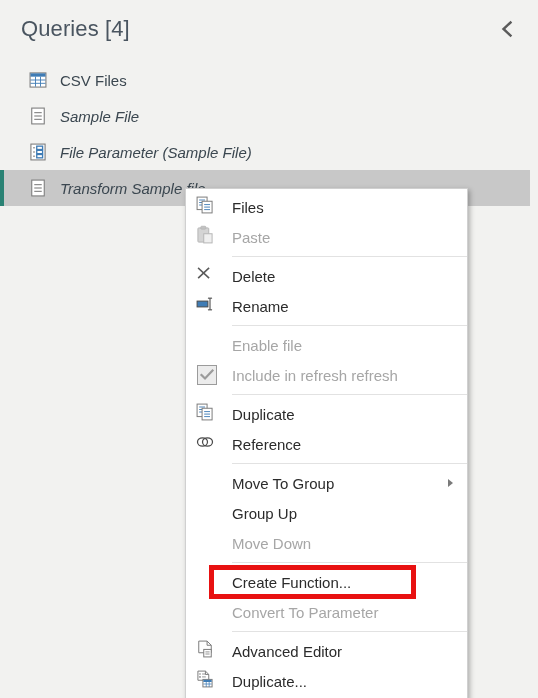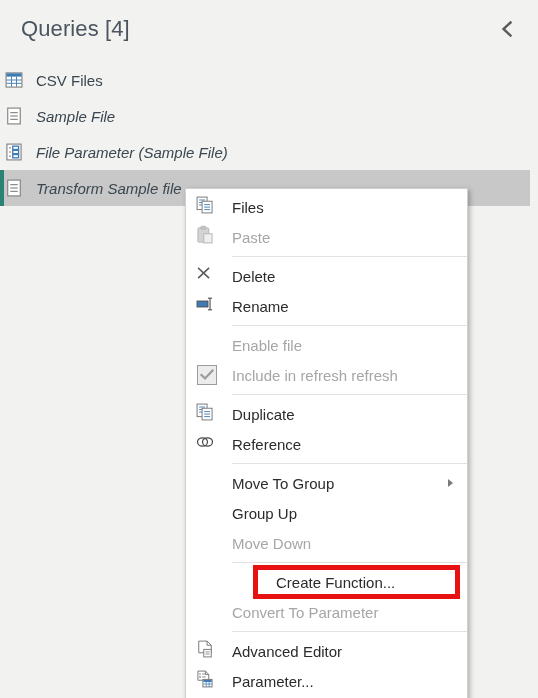--- a/index.html
+++ b/index.html
@@ -51,21 +51,21 @@
   #query-list {
     position: absolute;
     left: 0; top: 62px;
     width: 530px;
   }
   .query-row {
     position: relative;
     height: 36px;
     display: flex;
     align-items: center;
-    padding-left: 4px;
+    padding-left: 28px;
     box-sizing: border-box;
     cursor: default;
   }
   .query-row.selected {
     background: #c8c8c8;
   }
   .query-row.selected::before {
     content: "";
     position: absolute;
     left: 0; top: 0; bottom: 0;
@@ -324,21 +324,21 @@
     </div>
     <div class="menu-item">
       <span class="mi-icon"></span>
       <span class="mi-label">Group Up</span>
     </div>
     <div class="menu-item disabled">
       <span class="mi-icon"></span>
       <span class="mi-label">Move Down</span>
     </div>
     <div class="menu-sep"></div>
-    <div class="menu-item" style="position: relative; margin-left: 44px;">
+    <div class="menu-item" style="position: relative;">
       <span class="mi-icon"></span>
       <span class="mi-label">Create Function...</span>
       <span class="hl-box"></span>
     </div>
     <div class="menu-item disabled">
       <span class="mi-icon"></span>
       <span class="mi-label">Convert To Parameter</span>
     </div>
     <div class="menu-sep"></div>
     <div class="menu-item">
@@ -366,15 +366,15 @@
             <line x1="8.5" y1="9.5" x2="13" y2="9.5"></line>
           </g>
           <rect x="9.5" y="12.5" width="11" height="9" fill="#fff" stroke="#7d7d7d" stroke-width="1.2"></rect>
           <rect x="10" y="13" width="10" height="2.6" fill="#3f7cb5"></rect>
           <g stroke="#3f7cb5" stroke-width=".9">
             <line x1="10" y1="18" x2="20" y2="18"></line>
             <line x1="13.5" y1="15.6" x2="13.5" y2="21.5"></line>
             <line x1="17" y1="15.6" x2="17" y2="21.5"></line>
           </g>
         </svg></span>
-      <span class="mi-label">Parameter...</span>
+      <span class="mi-label">Duplicate...</span>
     </div>
   </div>
 
 </body></html>

